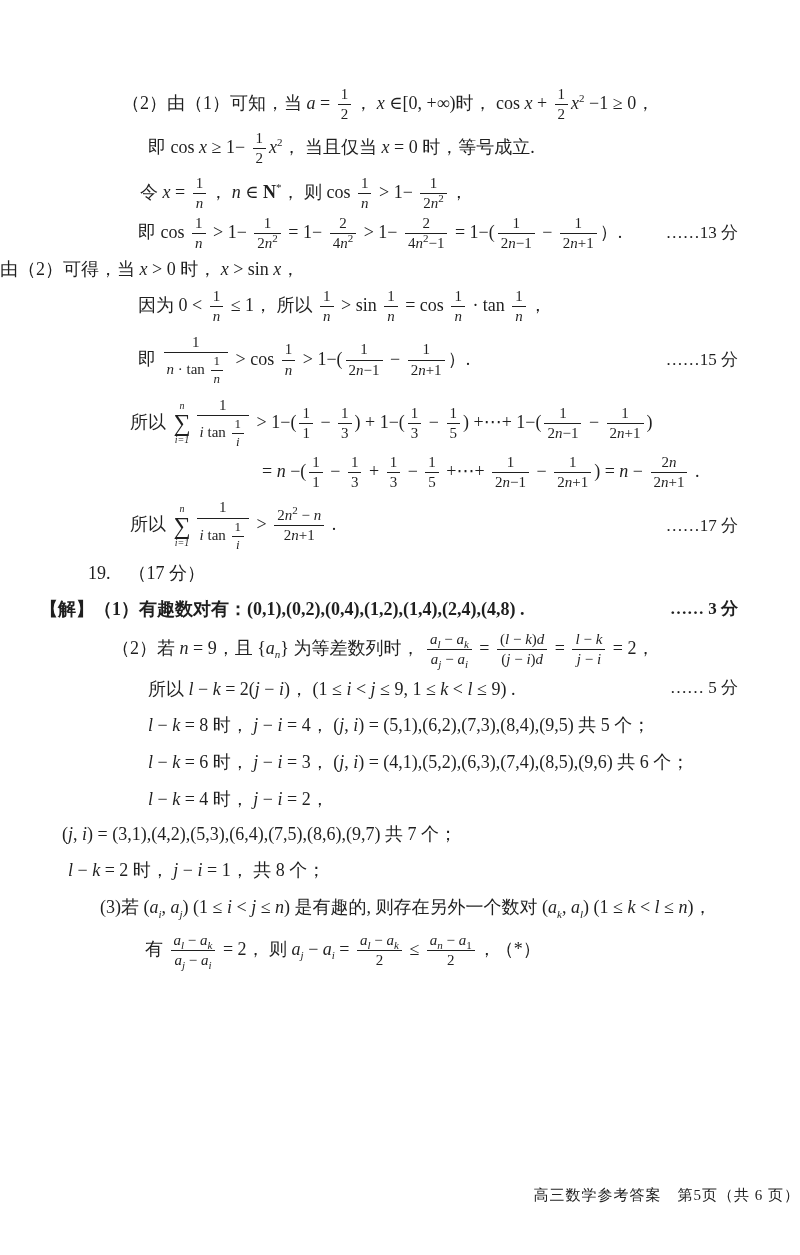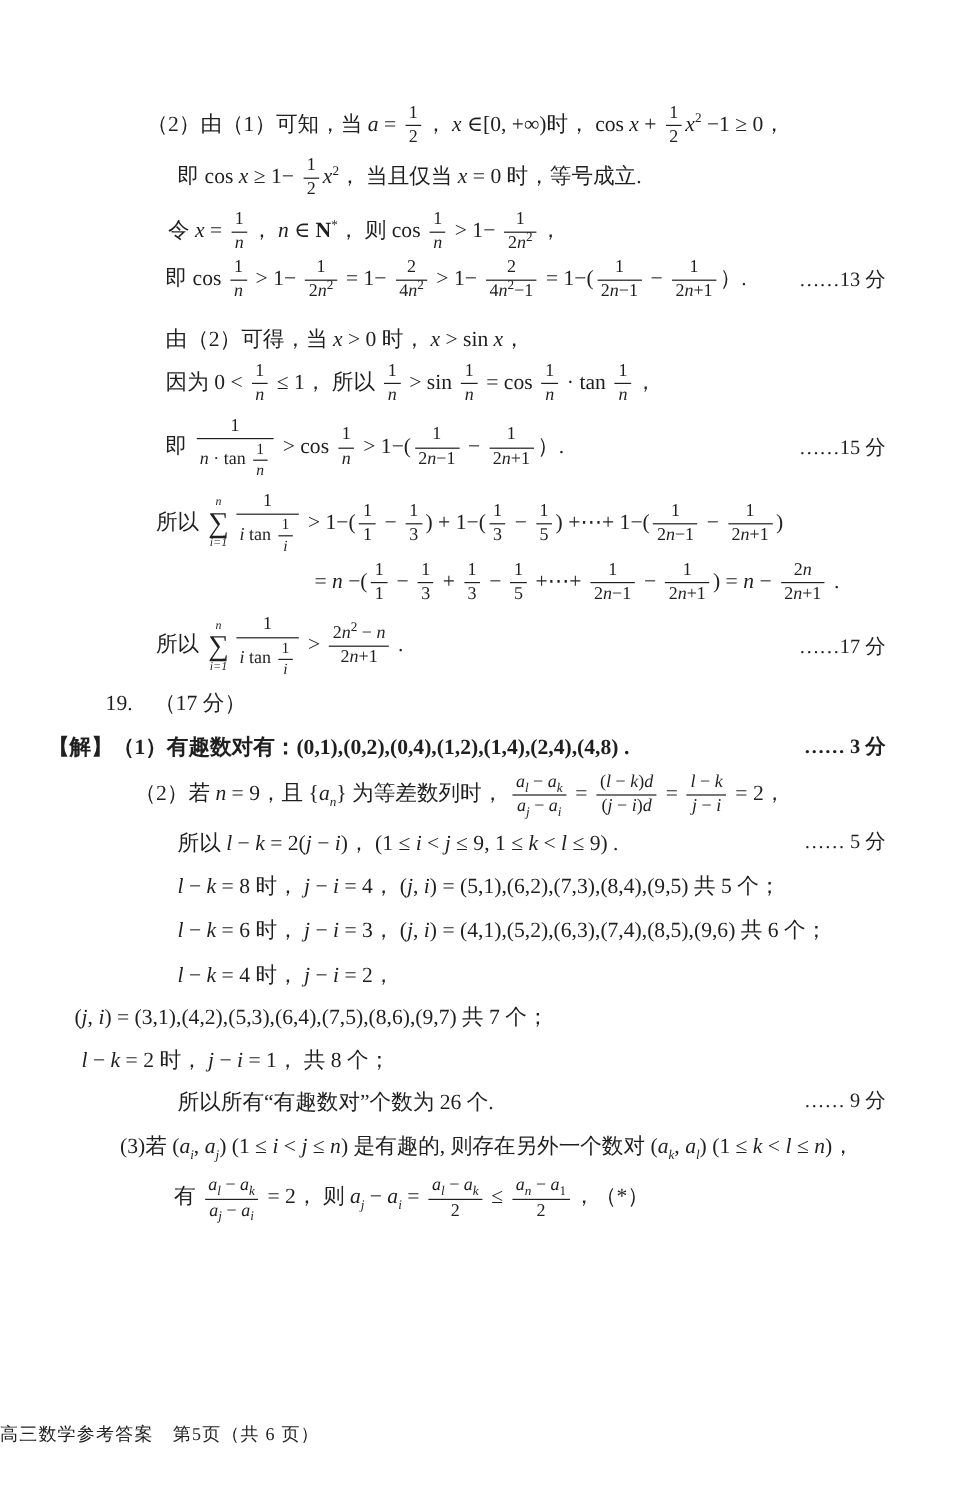--- a/index.html
+++ b/index.html
@@ -30,34 +30,34 @@
     display:inline-flex;flex-direction:column;align-items:center;
     vertical-align:middle;margin:0 3px;line-height:1;
   }
   .sum .sl{font-size:10px;font-style:italic;}
   .sum .sg{font-size:24px;line-height:1;}
   .score{
     position:absolute;right:62px;top:50%;transform:translateY(-50%);
     font-size:17px;white-space:nowrap;margin-left:32px;
   }
   #footer{
-    position:absolute;left:0;top:1186px;width:100%;text-align:left;
+    position:absolute;left:0;top:1186px;width:100%;text-align:right;
     font-size:15px;letter-spacing:1px;color:#222;
   }
 </style>
 </head>
 <body>
 
 <div id="page">
   <main id="content">
       <div class="line" style="padding-left: 122px; margin-top: 0px;"><span class="content"><span class="rm">（2）由（1）可知，当 </span><span class="it">a</span><span class="rm"> = </span><span class="fr"><span class="n"><span class="rm">1</span></span><span class="d"><span class="rm">2</span></span></span><span class="rm">， </span><span class="it">x</span><span class="rm"> ∈[0, +∞)时， cos </span><span class="it">x</span><span class="rm"> + </span><span class="fr"><span class="n"><span class="rm">1</span></span><span class="d"><span class="rm">2</span></span></span><span class="it">x</span><sup>2</sup><span class="rm"> −1 ≥ 0，</span></span></div>
       <div class="line" style="padding-left: 148px; margin-top: 6px;"><span class="content"><span class="rm">即 cos </span><span class="it">x</span><span class="rm"> ≥ 1− </span><span class="fr"><span class="n"><span class="rm">1</span></span><span class="d"><span class="rm">2</span></span></span><span class="it">x</span><sup>2</sup><span class="rm">， 当且仅当 </span><span class="it">x</span><span class="rm"> = 0 时，等号成立.</span></span></div>
       <div class="line" style="padding-left: 140px; margin-top: 8px;"><span class="content"><span class="rm">令 </span><span class="it">x</span><span class="rm"> = </span><span class="fr"><span class="n"><span class="rm">1</span></span><span class="d"><span class="it">n</span></span></span><span class="rm">， </span><span class="it">n</span><span class="rm"> ∈ </span><span class="bf">N</span><sup>*</sup><span class="rm">， 则 cos </span><span class="fr"><span class="n"><span class="rm">1</span></span><span class="d"><span class="it">n</span></span></span><span class="rm"> &gt; 1− </span><span class="fr"><span class="n"><span class="rm">1</span></span><span class="d"><span class="rm">2</span><span class="it">n</span><sup>2</sup></span></span><span class="rm">，</span></span></div>
       <div class="line" style="padding-left: 138px; margin-top: 2px;"><span class="content"><span class="rm">即 cos </span><span class="fr"><span class="n"><span class="rm">1</span></span><span class="d"><span class="it">n</span></span></span><span class="rm"> &gt; 1− </span><span class="fr"><span class="n"><span class="rm">1</span></span><span class="d"><span class="rm">2</span><span class="it">n</span><sup>2</sup></span></span><span class="rm"> = 1− </span><span class="fr"><span class="n"><span class="rm">2</span></span><span class="d"><span class="rm">4</span><span class="it">n</span><sup>2</sup></span></span><span class="rm"> &gt; 1− </span><span class="fr"><span class="n"><span class="rm">2</span></span><span class="d"><span class="rm">4</span><span class="it">n</span><sup>2</sup><span class="rm">−1</span></span></span><span class="rm"> = 1−(</span><span class="fr"><span class="n"><span class="rm">1</span></span><span class="d"><span class="rm">2</span><span class="it">n</span><span class="rm">−1</span></span></span><span class="rm"> − </span><span class="fr"><span class="n"><span class="rm">1</span></span><span class="d"><span class="rm">2</span><span class="it">n</span><span class="rm">+1</span></span></span><span class="rm">）.</span></span><span class="score">……13 分</span></div>
-      <div class="line" style="padding-left: 138px; margin-top: 17px;"><span class="content"><span class="rm">由（2）可得，当 </span><span class="it">x</span><span class="rm"> &gt; 0 时， </span><span class="it">x</span><span class="rm"> &gt; sin </span><span class="it">x</span><span class="rm">，</span></span></div>
+      <div class="line" style="margin-top: 4px;"><span class="content"><span class="rm">由（2）可得，当 </span><span class="it">x</span><span class="rm"> &gt; 0 时， </span><span class="it">x</span><span class="rm"> &gt; sin </span><span class="it">x</span><span class="rm">，</span></span></div>
       <div class="line" style="padding-left: 138px; margin-top: 8px;"><span class="content"><span class="rm">因为 0 &lt; </span><span class="fr"><span class="n"><span class="rm">1</span></span><span class="d"><span class="it">n</span></span></span><span class="rm"> ≤ 1， 所以 </span><span class="fr"><span class="n"><span class="rm">1</span></span><span class="d"><span class="it">n</span></span></span><span class="rm"> &gt; sin </span><span class="fr"><span class="n"><span class="rm">1</span></span><span class="d"><span class="it">n</span></span></span><span class="rm"> = cos </span><span class="fr"><span class="n"><span class="rm">1</span></span><span class="d"><span class="it">n</span></span></span><span class="rm"> · tan </span><span class="fr"><span class="n"><span class="rm">1</span></span><span class="d"><span class="it">n</span></span></span><span class="rm">，</span></span></div>
       <div class="line" style="padding-left: 138px; margin-top: 8px;"><span class="content"><span class="rm">即 </span><span class="fr"><span class="n"><span class="rm">1</span></span><span class="d"><span class="it">n</span><span class="rm"> · tan </span><span class="fr"><span class="n"><span class="rm">1</span></span><span class="d"><span class="it">n</span></span></span></span></span><span class="rm"> &gt; cos </span><span class="fr"><span class="n"><span class="rm">1</span></span><span class="d"><span class="it">n</span></span></span><span class="rm"> &gt; 1−(</span><span class="fr"><span class="n"><span class="rm">1</span></span><span class="d"><span class="rm">2</span><span class="it">n</span><span class="rm">−1</span></span></span><span class="rm"> − </span><span class="fr"><span class="n"><span class="rm">1</span></span><span class="d"><span class="rm">2</span><span class="it">n</span><span class="rm">+1</span></span></span><span class="rm">）.</span></span><span class="score">……15 分</span></div>
       <div class="line" style="padding-left: 130px; margin-top: 10px;"><span class="content"><span class="rm">所以 </span><span class="sum">
             <span class="sl">n</span>
             <span class="sg">∑</span>
             <span class="sl">i=1</span>
           </span><span class="fr"><span class="n"><span class="rm">1</span></span><span class="d"><span class="it">i</span><span class="rm"> tan </span><span class="fr"><span class="n"><span class="rm">1</span></span><span class="d"><span class="it">i</span></span></span></span></span><span class="rm"> &gt; 1−(</span><span class="fr"><span class="n"><span class="rm">1</span></span><span class="d"><span class="rm">1</span></span></span><span class="rm"> − </span><span class="fr"><span class="n"><span class="rm">1</span></span><span class="d"><span class="rm">3</span></span></span><span class="rm">) + 1−(</span><span class="fr"><span class="n"><span class="rm">1</span></span><span class="d"><span class="rm">3</span></span></span><span class="rm"> − </span><span class="fr"><span class="n"><span class="rm">1</span></span><span class="d"><span class="rm">5</span></span></span><span class="rm">) +⋯+ 1−(</span><span class="fr"><span class="n"><span class="rm">1</span></span><span class="d"><span class="rm">2</span><span class="it">n</span><span class="rm">−1</span></span></span><span class="rm"> − </span><span class="fr"><span class="n"><span class="rm">1</span></span><span class="d"><span class="rm">2</span><span class="it">n</span><span class="rm">+1</span></span></span><span class="rm">)</span></span></div>
       <div class="line" style="padding-left: 262px; margin-top: 4px;"><span class="content"><span class="rm">= </span><span class="it">n</span><span class="rm"> −(</span><span class="fr"><span class="n"><span class="rm">1</span></span><span class="d"><span class="rm">1</span></span></span><span class="rm"> − </span><span class="fr"><span class="n"><span class="rm">1</span></span><span class="d"><span class="rm">3</span></span></span><span class="rm"> + </span><span class="fr"><span class="n"><span class="rm">1</span></span><span class="d"><span class="rm">3</span></span></span><span class="rm"> − </span><span class="fr"><span class="n"><span class="rm">1</span></span><span class="d"><span class="rm">5</span></span></span><span class="rm"> +⋯+ </span><span class="fr"><span class="n"><span class="rm">1</span></span><span class="d"><span class="rm">2</span><span class="it">n</span><span class="rm">−1</span></span></span><span class="rm"> − </span><span class="fr"><span class="n"><span class="rm">1</span></span><span class="d"><span class="rm">2</span><span class="it">n</span><span class="rm">+1</span></span></span><span class="rm">) = </span><span class="it">n</span><span class="rm"> − </span><span class="fr"><span class="n"><span class="rm">2</span><span class="it">n</span></span><span class="d"><span class="rm">2</span><span class="it">n</span><span class="rm">+1</span></span></span><span class="rm"> .</span></span></div>
       <div class="line" style="padding-left: 130px; margin-top: 8px;"><span class="content"><span class="rm">所以 </span><span class="sum">
             <span class="sl">n</span>
@@ -66,18 +66,17 @@
           </span><span class="fr"><span class="n"><span class="rm">1</span></span><span class="d"><span class="it">i</span><span class="rm"> tan </span><span class="fr"><span class="n"><span class="rm">1</span></span><span class="d"><span class="it">i</span></span></span></span></span><span class="rm"> &gt; </span><span class="fr"><span class="n"><span class="rm">2</span><span class="it">n</span><sup>2</sup><span class="rm"> − </span><span class="it">n</span></span><span class="d"><span class="rm">2</span><span class="it">n</span><span class="rm">+1</span></span></span><span class="rm"> .</span></span><span class="score">……17 分</span></div>
       <div class="line" style="padding-left: 88px; margin-top: 8px;"><span class="content"><span class="rm">19.　（17 分）</span></span></div>
       <div class="line" style="padding-left: 40px; margin-top: 12px; font-weight: bold;"><span class="content"><span class="rm">【解】（1）有趣数对有：(0,1),(0,2),(0,4),(1,2),(1,4),(2,4),(4,8) .</span></span><span class="score">…… 3 分</span></div>
       <div class="line" style="padding-left: 112px; margin-top: 10px;"><span class="content"><span class="rm">（2）若 </span><span class="it">n</span><span class="rm"> = 9，且 {</span><span class="it">a</span><sub class="it">n</sub><span class="rm">} 为等差数列时， </span><span class="fr"><span class="n"><span class="it">a</span><sub class="it">l</sub><span class="rm"> − </span><span class="it">a</span><sub class="it">k</sub></span><span class="d"><span class="it">a</span><sub class="it">j</sub><span class="rm"> − </span><span class="it">a</span><sub class="it">i</sub></span></span><span class="rm"> = </span><span class="fr"><span class="n"><span class="rm">(</span><span class="it">l</span><span class="rm"> − </span><span class="it">k</span><span class="rm">)</span><span class="it">d</span></span><span class="d"><span class="rm">(</span><span class="it">j</span><span class="rm"> − </span><span class="it">i</span><span class="rm">)</span><span class="it">d</span></span></span><span class="rm"> = </span><span class="fr"><span class="n"><span class="it">l</span><span class="rm"> − </span><span class="it">k</span></span><span class="d"><span class="it">j</span><span class="rm"> − </span><span class="it">i</span></span></span><span class="rm"> = 2，</span></span></div>
       <div class="line" style="padding-left: 148px; margin-top: 8px;"><span class="content"><span class="rm">所以 </span><span class="it">l</span><span class="rm"> − </span><span class="it">k</span><span class="rm"> = 2(</span><span class="it">j</span><span class="rm"> − </span><span class="it">i</span><span class="rm">)， (1 ≤ </span><span class="it">i</span><span class="rm"> &lt; </span><span class="it">j</span><span class="rm"> ≤ 9, 1 ≤ </span><span class="it">k</span><span class="rm"> &lt; </span><span class="it">l</span><span class="rm"> ≤ 9) .</span></span><span class="score">…… 5 分</span></div>
       <div class="line" style="padding-left: 148px; margin-top: 12px;"><span class="content"><span class="it">l</span><span class="rm"> − </span><span class="it">k</span><span class="rm"> = 8 时， </span><span class="it">j</span><span class="rm"> − </span><span class="it">i</span><span class="rm"> = 4， (</span><span class="it">j</span><span class="rm">, </span><span class="it">i</span><span class="rm">) = (5,1),(6,2),(7,3),(8,4),(9,5) 共 5 个；</span></span></div>
       <div class="line" style="padding-left: 148px; margin-top: 13px;"><span class="content"><span class="it">l</span><span class="rm"> − </span><span class="it">k</span><span class="rm"> = 6 时， </span><span class="it">j</span><span class="rm"> − </span><span class="it">i</span><span class="rm"> = 3， (</span><span class="it">j</span><span class="rm">, </span><span class="it">i</span><span class="rm">) = (4,1),(5,2),(6,3),(7,4),(8,5),(9,6) 共 6 个；</span></span></div>
       <div class="line" style="padding-left: 148px; margin-top: 13px;"><span class="content"><span class="it">l</span><span class="rm"> − </span><span class="it">k</span><span class="rm"> = 4 时， </span><span class="it">j</span><span class="rm"> − </span><span class="it">i</span><span class="rm"> = 2，</span></span></div>
       <div class="line" style="padding-left: 62px; margin-top: 11px;"><span class="content"><span class="rm">(</span><span class="it">j</span><span class="rm">, </span><span class="it">i</span><span class="rm">) = (3,1),(4,2),(5,3),(6,4),(7,5),(8,6),(9,7) 共 7 个；</span></span></div>
       <div class="line" style="padding-left: 68px; margin-top: 11px;"><span class="content"><span class="it">l</span><span class="rm"> − </span><span class="it">k</span><span class="rm"> = 2 时， </span><span class="it">j</span><span class="rm"> − </span><span class="it">i</span><span class="rm"> = 1， 共 8 个；</span></span></div>
-      <div class="line" style="padding-left: 148px; margin-top: 11px;"><span class="content"><span class="rm">所以所有“有趣数对”个数为 26 个.</span></span><span class="score">…… 9 分</span></div>
       <div class="line" style="padding-left: 100px; margin-top: 13px;"><span class="content"><span class="rm">(3)若 (</span><span class="it">a</span><sub class="it">i</sub><span class="rm">, </span><span class="it">a</span><sub class="it">j</sub><span class="rm">) (1 ≤ </span><span class="it">i</span><span class="rm"> &lt; </span><span class="it">j</span><span class="rm"> ≤ </span><span class="it">n</span><span class="rm">) 是有趣的, 则存在另外一个数对 (</span><span class="it">a</span><sub class="it">k</sub><span class="rm">, </span><span class="it">a</span><sub class="it">l</sub><span class="rm">) (1 ≤ </span><span class="it">k</span><span class="rm"> &lt; </span><span class="it">l</span><span class="rm"> ≤ </span><span class="it">n</span><span class="rm">)，</span></span></div>
       <div class="line" style="padding-left: 145px; margin-top: 14px;"><span class="content"><span class="rm">有 </span><span class="fr"><span class="n"><span class="it">a</span><sub class="it">l</sub><span class="rm"> − </span><span class="it">a</span><sub class="it">k</sub></span><span class="d"><span class="it">a</span><sub class="it">j</sub><span class="rm"> − </span><span class="it">a</span><sub class="it">i</sub></span></span><span class="rm"> = 2， 则 </span><span class="it">a</span><sub class="it">j</sub><span class="rm"> − </span><span class="it">a</span><sub class="it">i</sub><span class="rm"> = </span><span class="fr"><span class="n"><span class="it">a</span><sub class="it">l</sub><span class="rm"> − </span><span class="it">a</span><sub class="it">k</sub></span><span class="d"><span class="rm">2</span></span></span><span class="rm"> ≤ </span><span class="fr"><span class="n"><span class="it">a</span><sub class="it">n</sub><span class="rm"> − </span><span class="it">a</span><sub>1</sub></span><span class="d"><span class="rm">2</span></span></span><span class="rm">，（*）</span></span></div>
     </main>
   <div id="footer">高三数学参考答案　第5页（共 6 页）</div>
 </div>
 
 </body></html>

